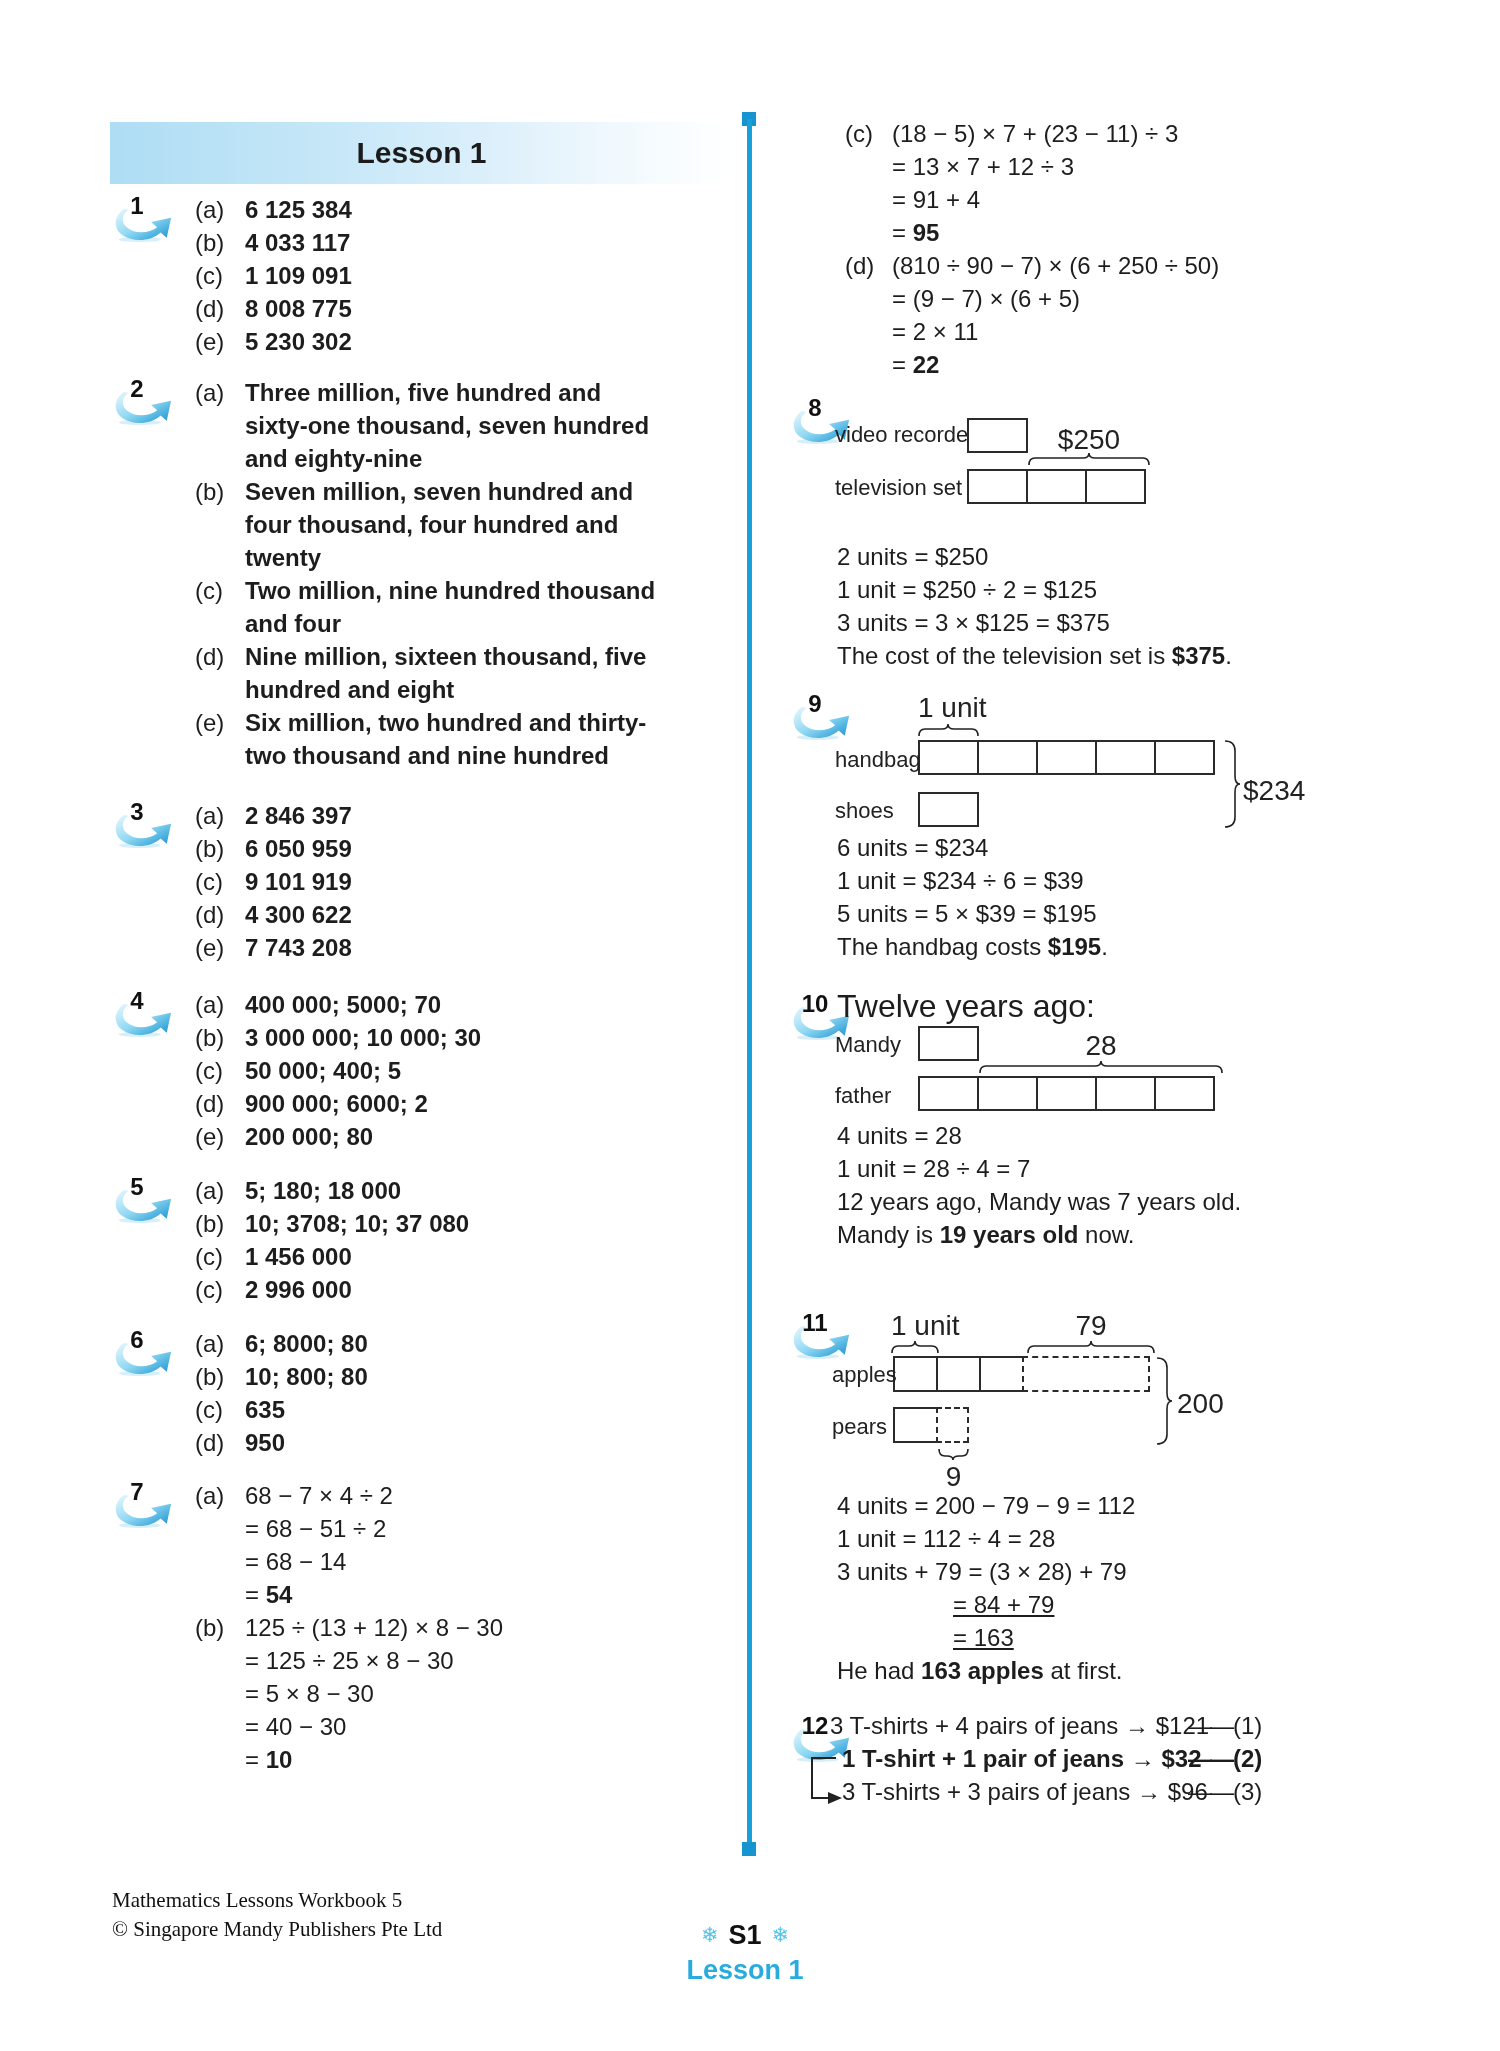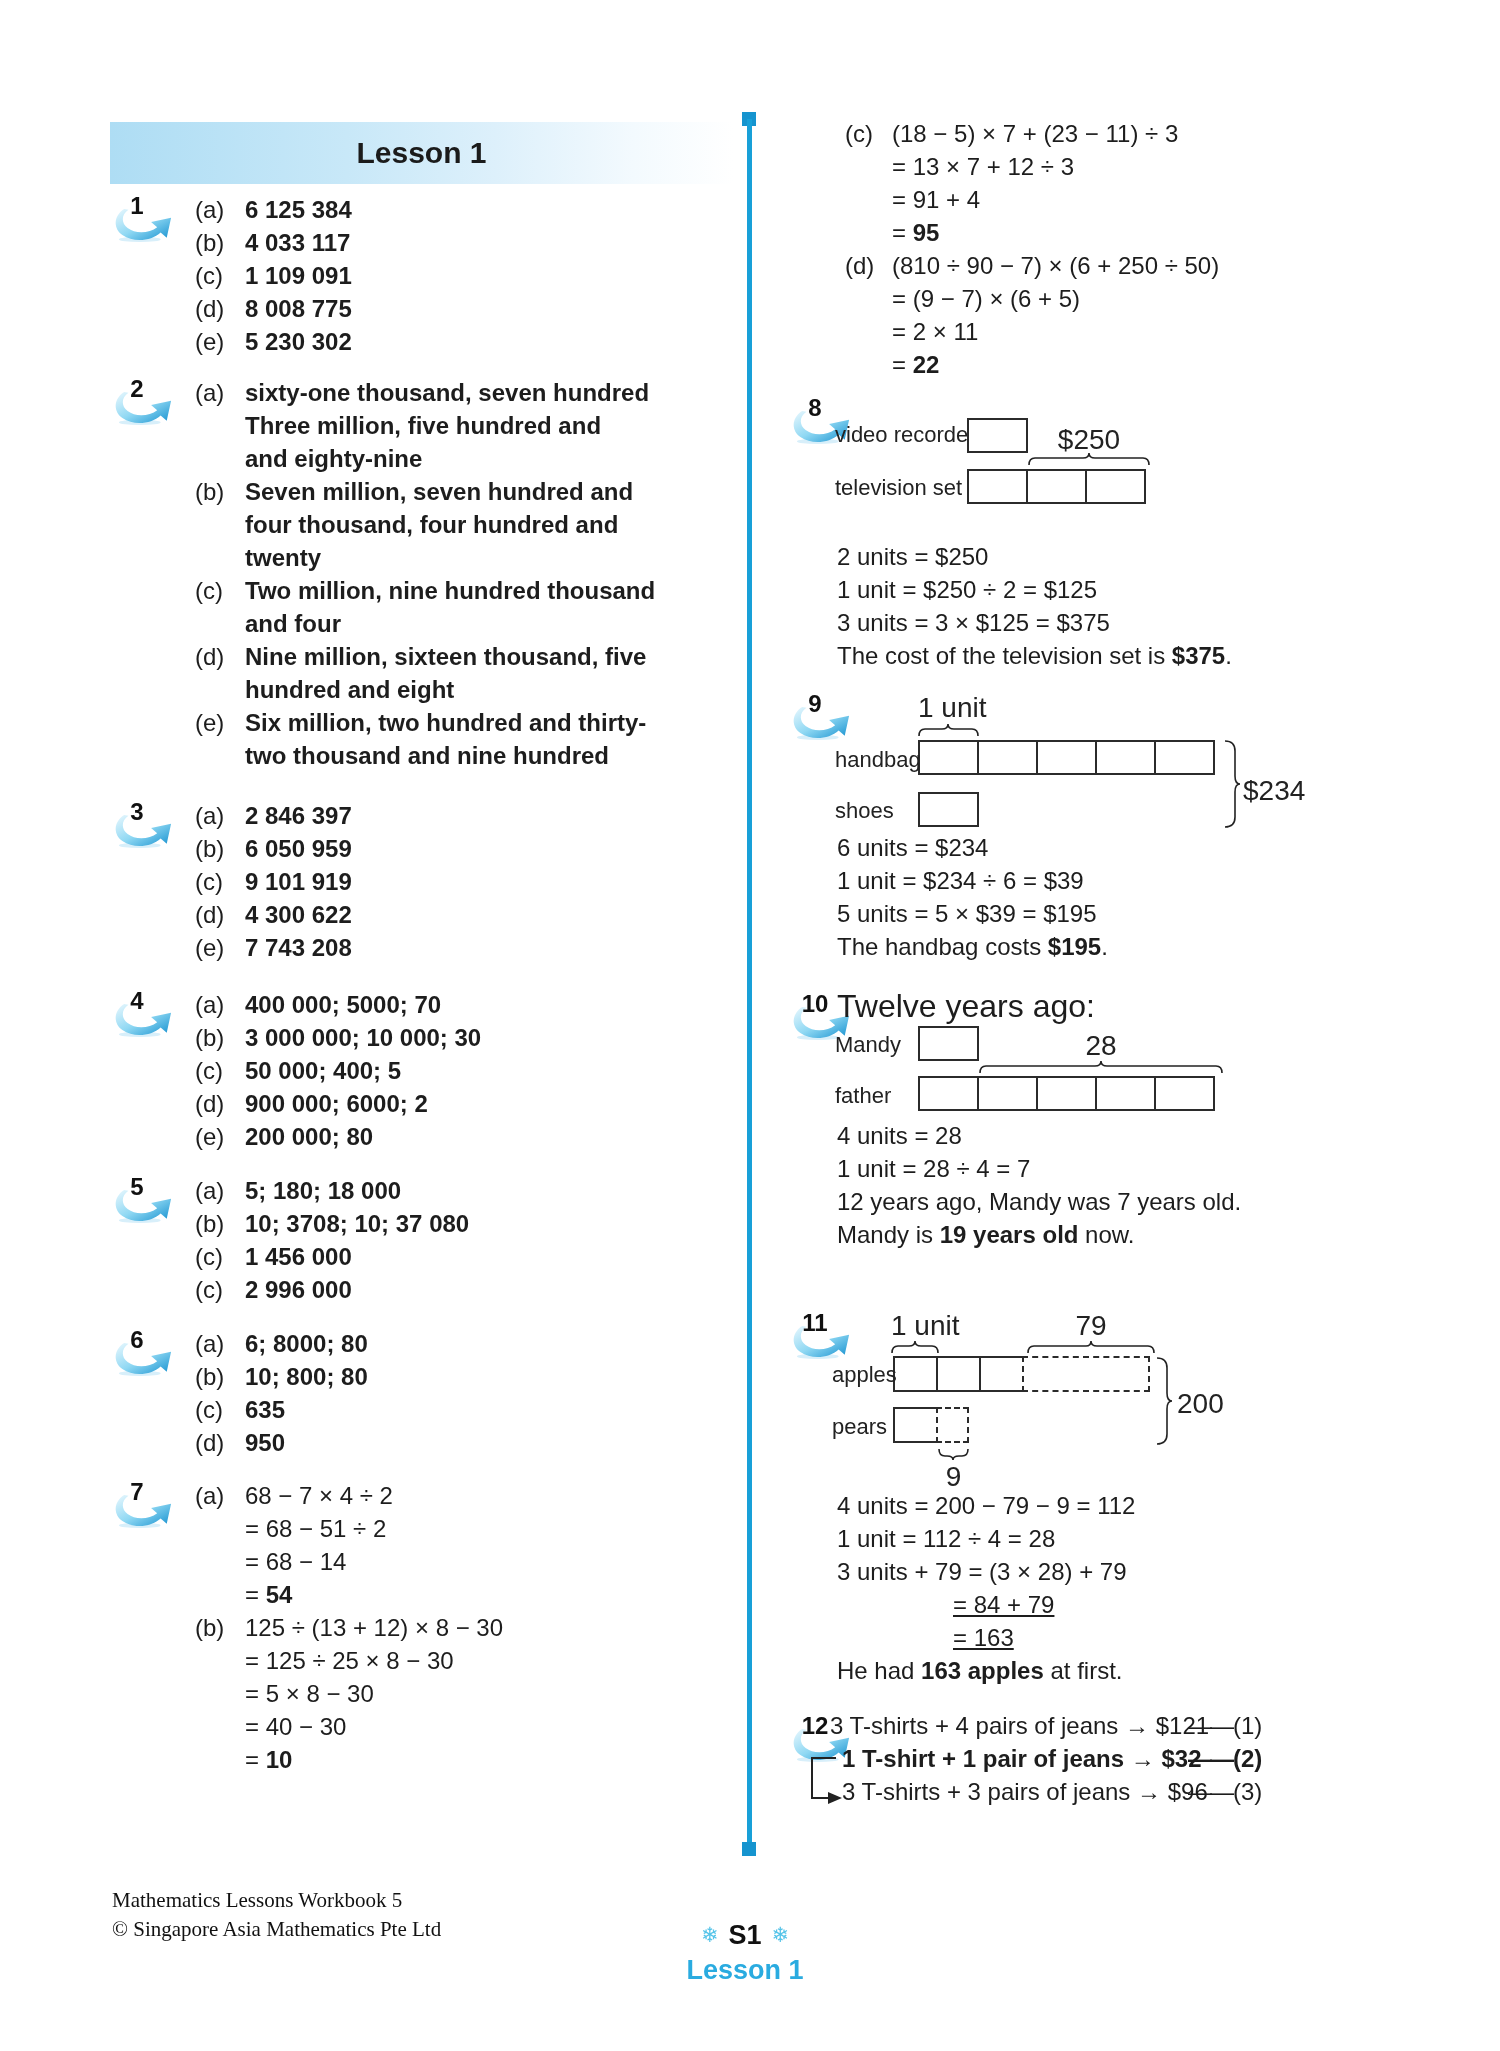--- a/index.html
+++ b/index.html
@@ -114,22 +114,22 @@
     <div class="qnum">
       <svg width="80" height="40" viewBox="0 0 80 46">
         <ellipse cx="34" cy="43" rx="24" ry="3" fill="#d8effa"></ellipse>
         <path d="M16 8 C5 15 2 29 14 38 C27 47 47 45 58 35 L65 41 L70 18 L47 23 L54 29 C45 36 29 37 20 30 C12 24 13 14 21 9 Z" fill="url(#swg)"></path>
       </svg>
       <span class="qn">2</span>
     </div>
     <div class="lrow">
         <span class="mk">(a)</span>
         <div class="stack b">
+          <div>Three million, five hundred and</div>
           <div>sixty-one thousand, seven hundred</div>
-          <div>Three million, five hundred and</div>
           <div>and eighty-nine</div>
         </div>
       </div>
     <div class="lrow">
         <span class="mk">(b)</span>
         <div class="stack b">
           <div>Seven million, seven hundred and</div>
           <div>four thousand, four hundred and</div>
           <div>twenty</div>
         </div>
@@ -491,21 +491,21 @@
       <span class="jref">(3)</span>
     </div>
     <svg style="position:absolute;left:31px;top:45px;" width="40" height="56" viewBox="0 0 40 56">
       <path d="M30 4 L6 4 L6 44 L22 44" fill="none" stroke="#222" stroke-width="2"></path>
       <path d="M22 38 L36 44 L22 50 Z" fill="#222"></path>
     </svg>
   </div>
 
   <div class="footer-left">
     <div>Mathematics Lessons Workbook 5</div>
-    <div>© Singapore Asia Mathematics Pte Ltd</div>
+    <div>© Singapore Mandy Publishers Pte Ltd</div>
   </div>
   <div class="footer-center">
     <div class="pageline">
       <span class="snow">❄</span><span class="pagenum">S1</span><span class="snow">❄</span>
     </div>
     <div class="lessonfoot">Lesson 1</div>
   </div>
 
 </div>
 

